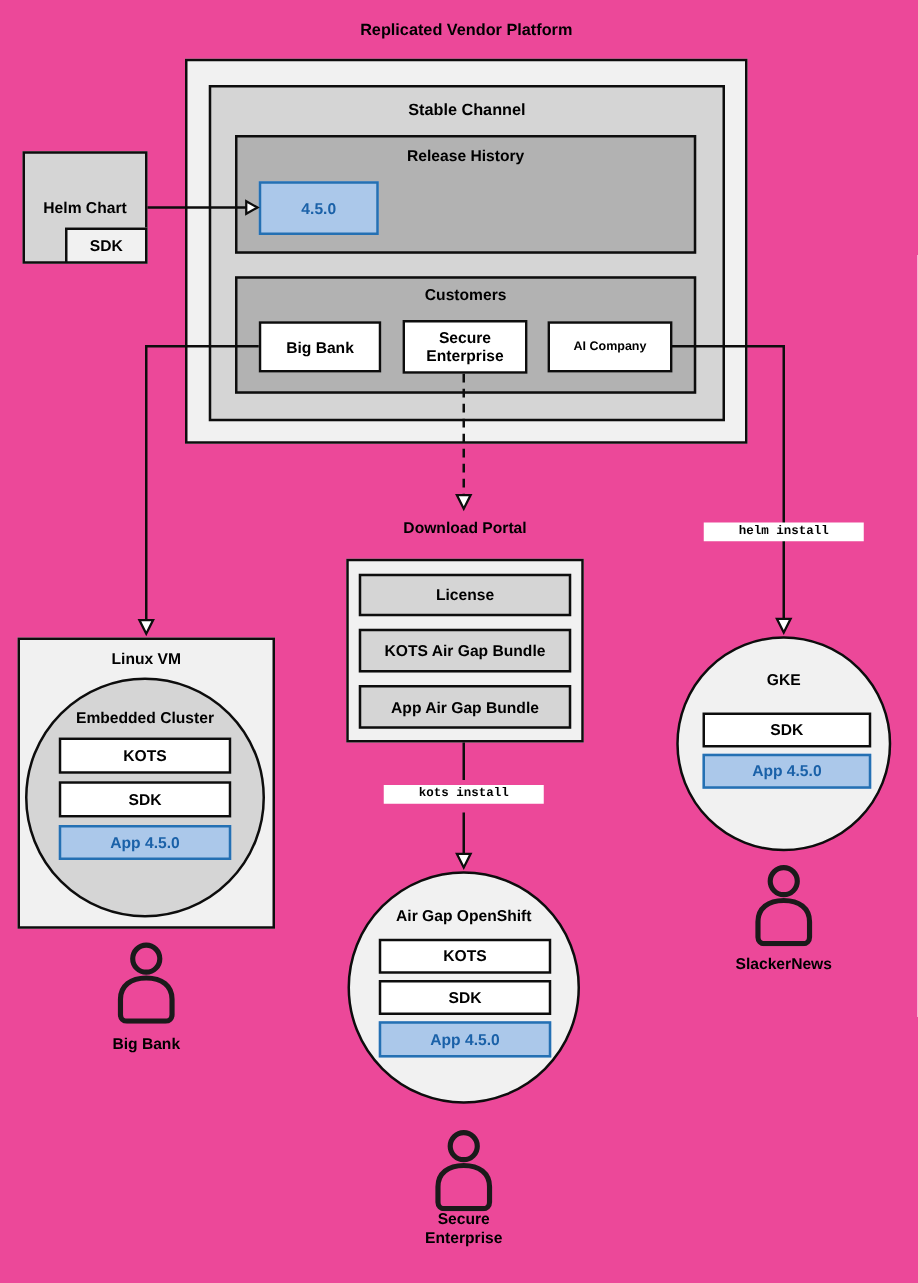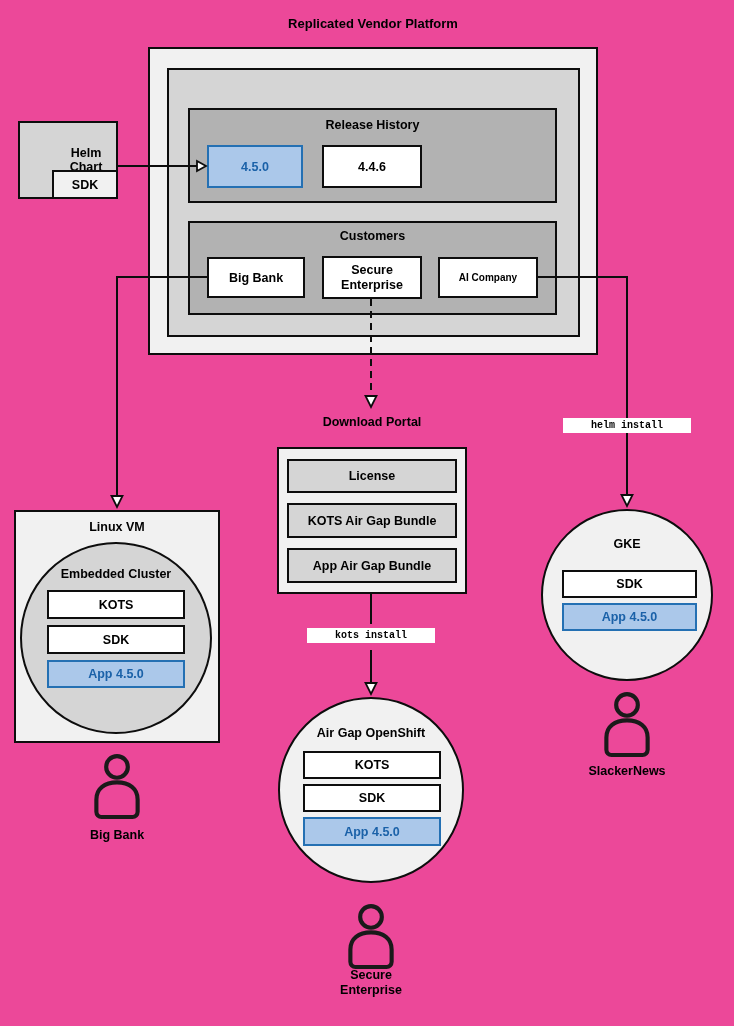--- a/index.html
+++ b/index.html
@@ -26,33 +26,33 @@
 </head>
 <body>
 
 <div id="canvas" style="--blue-fill: #abc8ea; --blue-border: #2470b3; --blue-text: #1a61a8; --light-gray: #f1f1f1; --mid-gray: #d5d5d5; --dark-gray: #b2b2b2;">
 
   <div class="lbl title" style="left:148px;top:16px;width:450px;">Replicated Vendor Platform</div>
 
   <div class="abs box lt" style="left:148px;top:47px;width:450px;height:308px;"></div>
 
   <div class="abs box md" style="left:167px;top:68px;width:413px;height:269px;"></div>
+  <div class="lbl title" style="left:167px;top:80px;width:413px;">Stable Channel</div>
 
   <div class="abs box dk" style="left:188px;top:108px;width:369px;height:95px;"></div>
   <div class="lbl" style="left:188px;top:118px;width:369px;">Release History</div>
   <div class="abs box blue-box" style="left:207px;top:145px;width:96px;height:43px;font-size:12.5px;">4.5.0</div>
-  <div class="abs box wh" style="left:322px;top:145px;width:100px;height:43px;font-size:12.5px;">4.4.6</div>
 
   <div class="abs box dk" style="left:188px;top:221px;width:369px;height:94px;"></div>
   <div class="lbl" style="left:188px;top:229px;width:369px;">Customers</div>
   <div class="abs box wh" style="left:207px;top:257px;width:98px;height:41px;font-size:12.5px;">Big Bank</div>
   <div class="abs box wh" style="left:322px;top:256px;width:100px;height:43px;font-size:12.5px;line-height:15px;padding:0 10px;">Secure Enterprise</div>
   <div class="abs box wh" style="left:438px;top:257px;width:100px;height:41px;font-size:10px;">AI Company</div>
 
-  <div class="abs box md" style="left:18px;top:121px;width:100px;height:78px;padding-left:36px;">
+  <div class="abs box md" style="left:18px;top:121px;width:100px;height:90px;">
     <span style="font-size:12.5px;">Helm Chart</span>
     <div class="abs box lt" style="right:-2px;bottom:-2px;width:66px;height:29px;font-size:12.5px;">SDK</div>
   </div>
 
   <div class="lbl" style="left:302px;top:415px;width:140px;">Download Portal</div>
   <div class="abs box lt" style="left:277px;top:447px;width:190px;height:147px;"></div>
   <div class="abs box md" style="left:287px;top:459px;width:170px;height:34px;font-size:12.5px;">License</div>
   <div class="abs box md" style="left:287px;top:548px;width:170px;height:35px;font-size:12.5px;">App Air Gap Bundle</div>
   <div class="abs box md" style="left:287px;top:503px;width:170px;height:35px;font-size:12.5px;">KOTS Air Gap Bundle</div>
 

